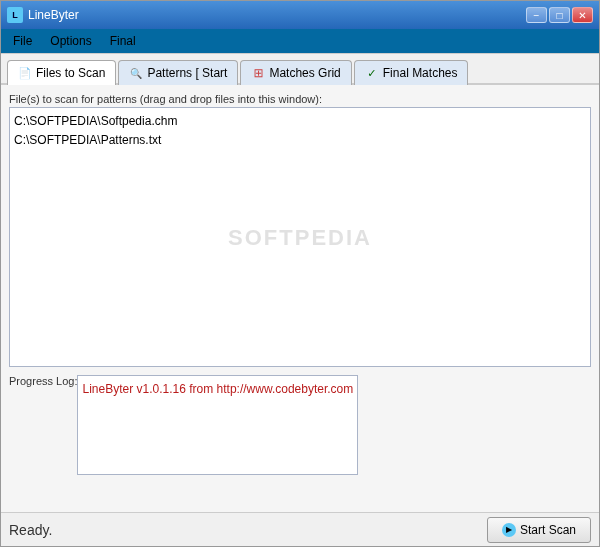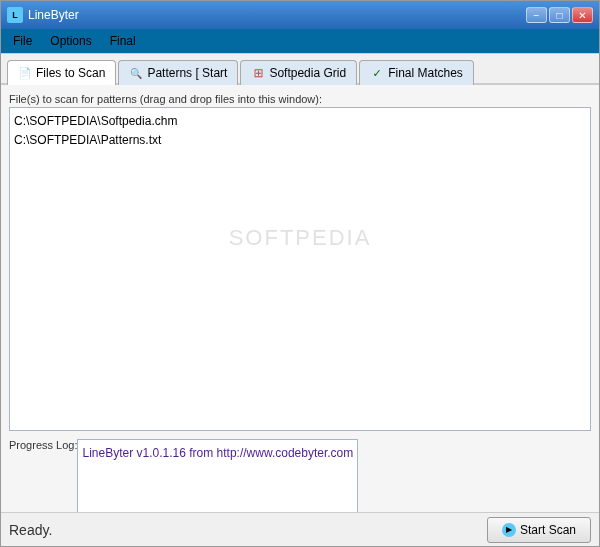--- a/index.html
+++ b/index.html
@@ -176,21 +176,21 @@
 
     .progress-log-area {
       background: white;
       border: 1px solid #aab4c8;
       padding: 4px;
       height: 100px;
       overflow-y: auto;
     }
 
     .progress-entry {
-      color: #4c1d95;
+      color: #b91c1c;
       font-size: 12px;
       line-height: 1.6;
       text-align: right;
     }
 
     .status-bar {
       background: #f0f0f0;
       border-top: 1px solid #ccc;
       height: 34px;
       display: flex;
@@ -235,21 +235,21 @@
     .icon-grid::before { content: "⊞"; font-size: 12px; color: #c44; }
     .icon-matches::before { content: "✓"; font-size: 11px; color: #060; }
 
     .watermark {
       position: absolute;
       top: 140px;
       left: 50%;
       transform: translateX(-50%);
       color: rgba(180,180,180,0.4);
       font-size: 22px;
-      font-weight: normal;
+      font-weight: bold;
       letter-spacing: 2px;
       pointer-events: none;
       white-space: nowrap;
     }
   </style>
 </head>
 <body>
 
 <div class="window">
 
@@ -275,34 +275,34 @@
     <div class="tab active">
       <span class="tab-icon icon-files"></span>
       <span>Files to Scan</span>
     </div>
     <div class="tab">
       <span class="tab-icon icon-search"></span>
       <span>Patterns [ Start</span>
     </div>
     <div class="tab">
       <span class="tab-icon icon-grid"></span>
-      <span>Softpedia Grid</span>
+      <span>Matches Grid</span>
     </div>
     <div class="tab">
       <span class="tab-icon icon-matches"></span>
       <span>Final Matches</span>
     </div>
   </div>
 
   <div class="content-area" style="position:relative;">
     <div class="watermark">SOFTPEDIA</div>
 
     <div>
       <div class="section-label">File(s) to scan for patterns (drag and drop files into this window):</div>
-      <div class="file-list-area" style="height: 324px;">
+      <div class="file-list-area" style="height: 260px;">
         <div class="file-entry">C:\SOFTPEDIA\Softpedia.chm</div>
         <div class="file-entry">C:\SOFTPEDIA\Patterns.txt</div>
       </div>
     </div>
 
     <div class="progress-section">
       <div class="section-label">Progress Log:</div>
       <div class="progress-log-area">
         <div class="progress-entry">LineByter v1.0.1.16 from http://www.codebyter.com</div>
       </div>

